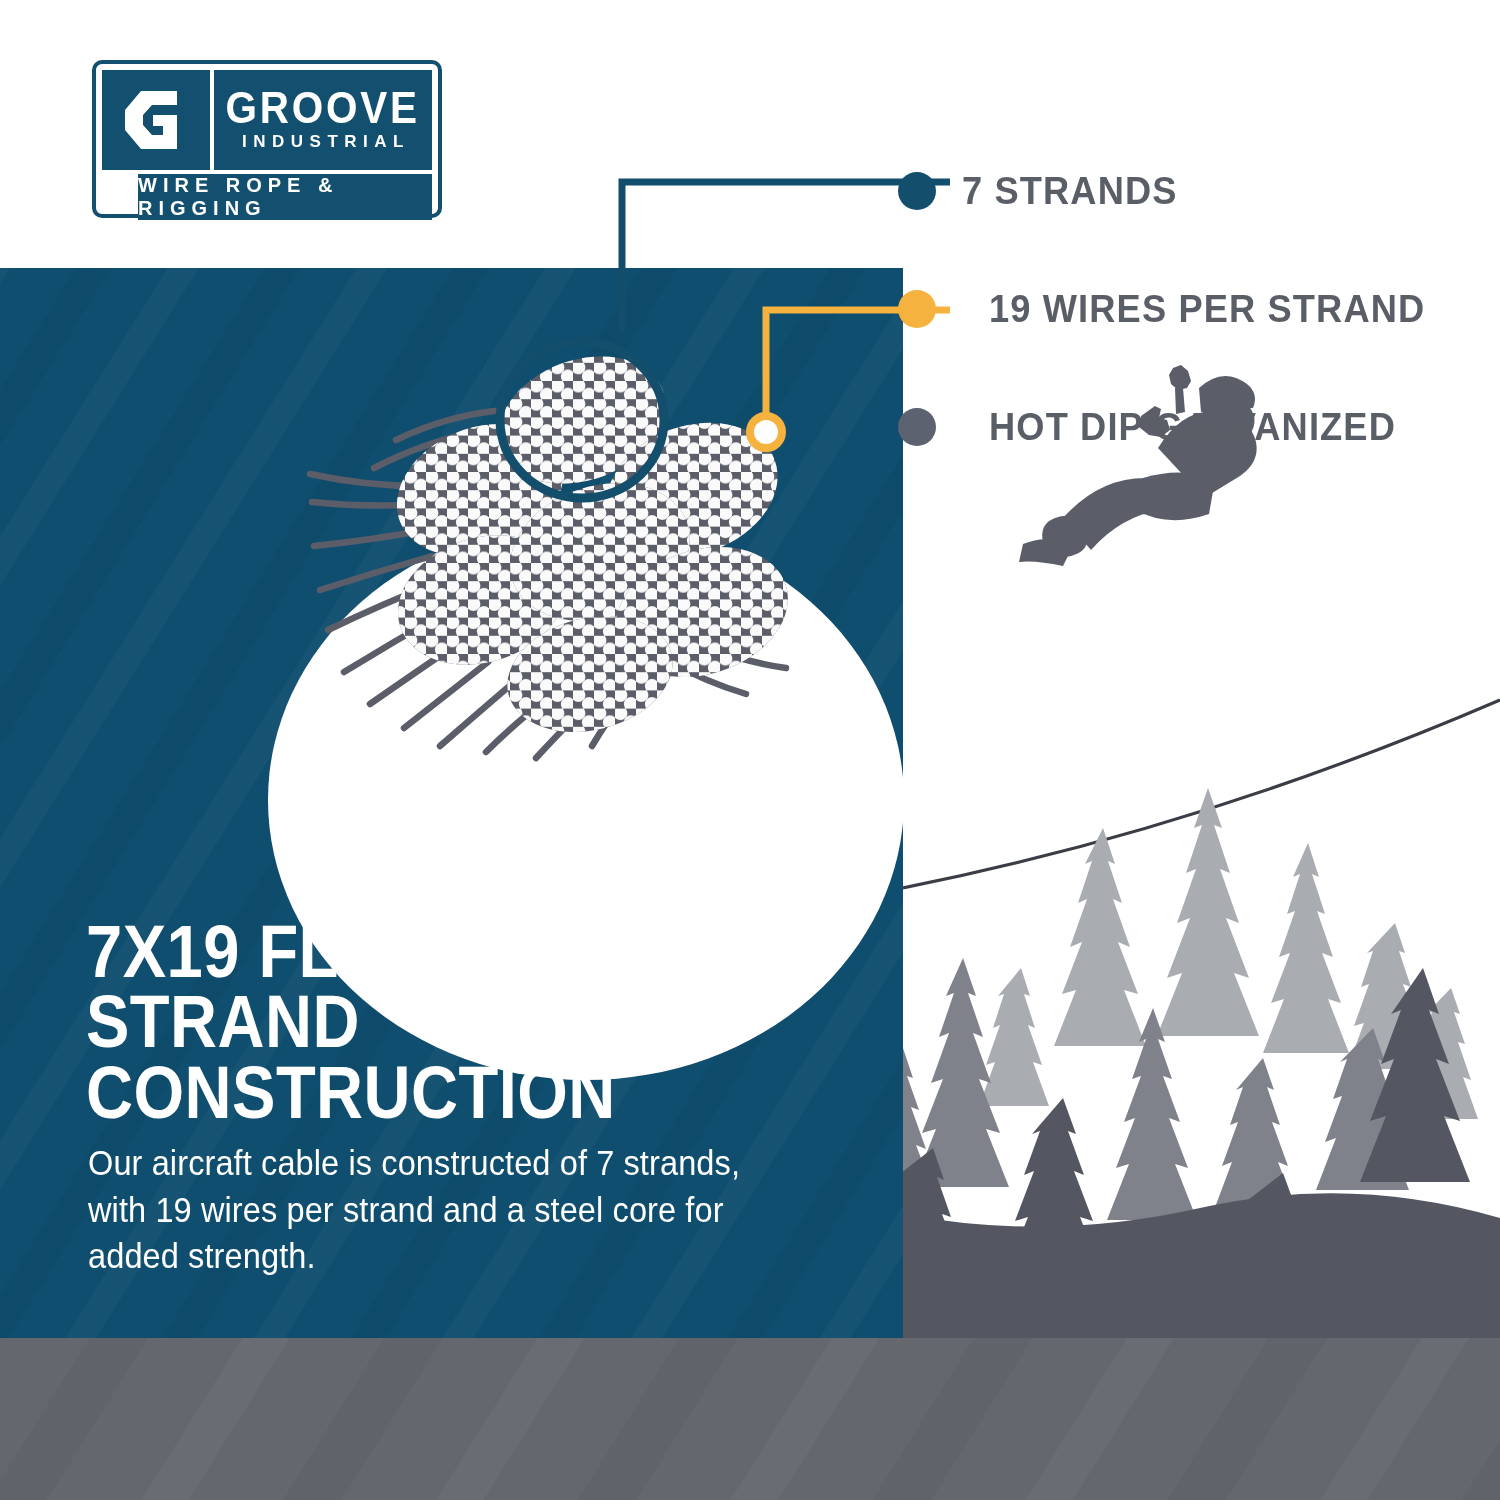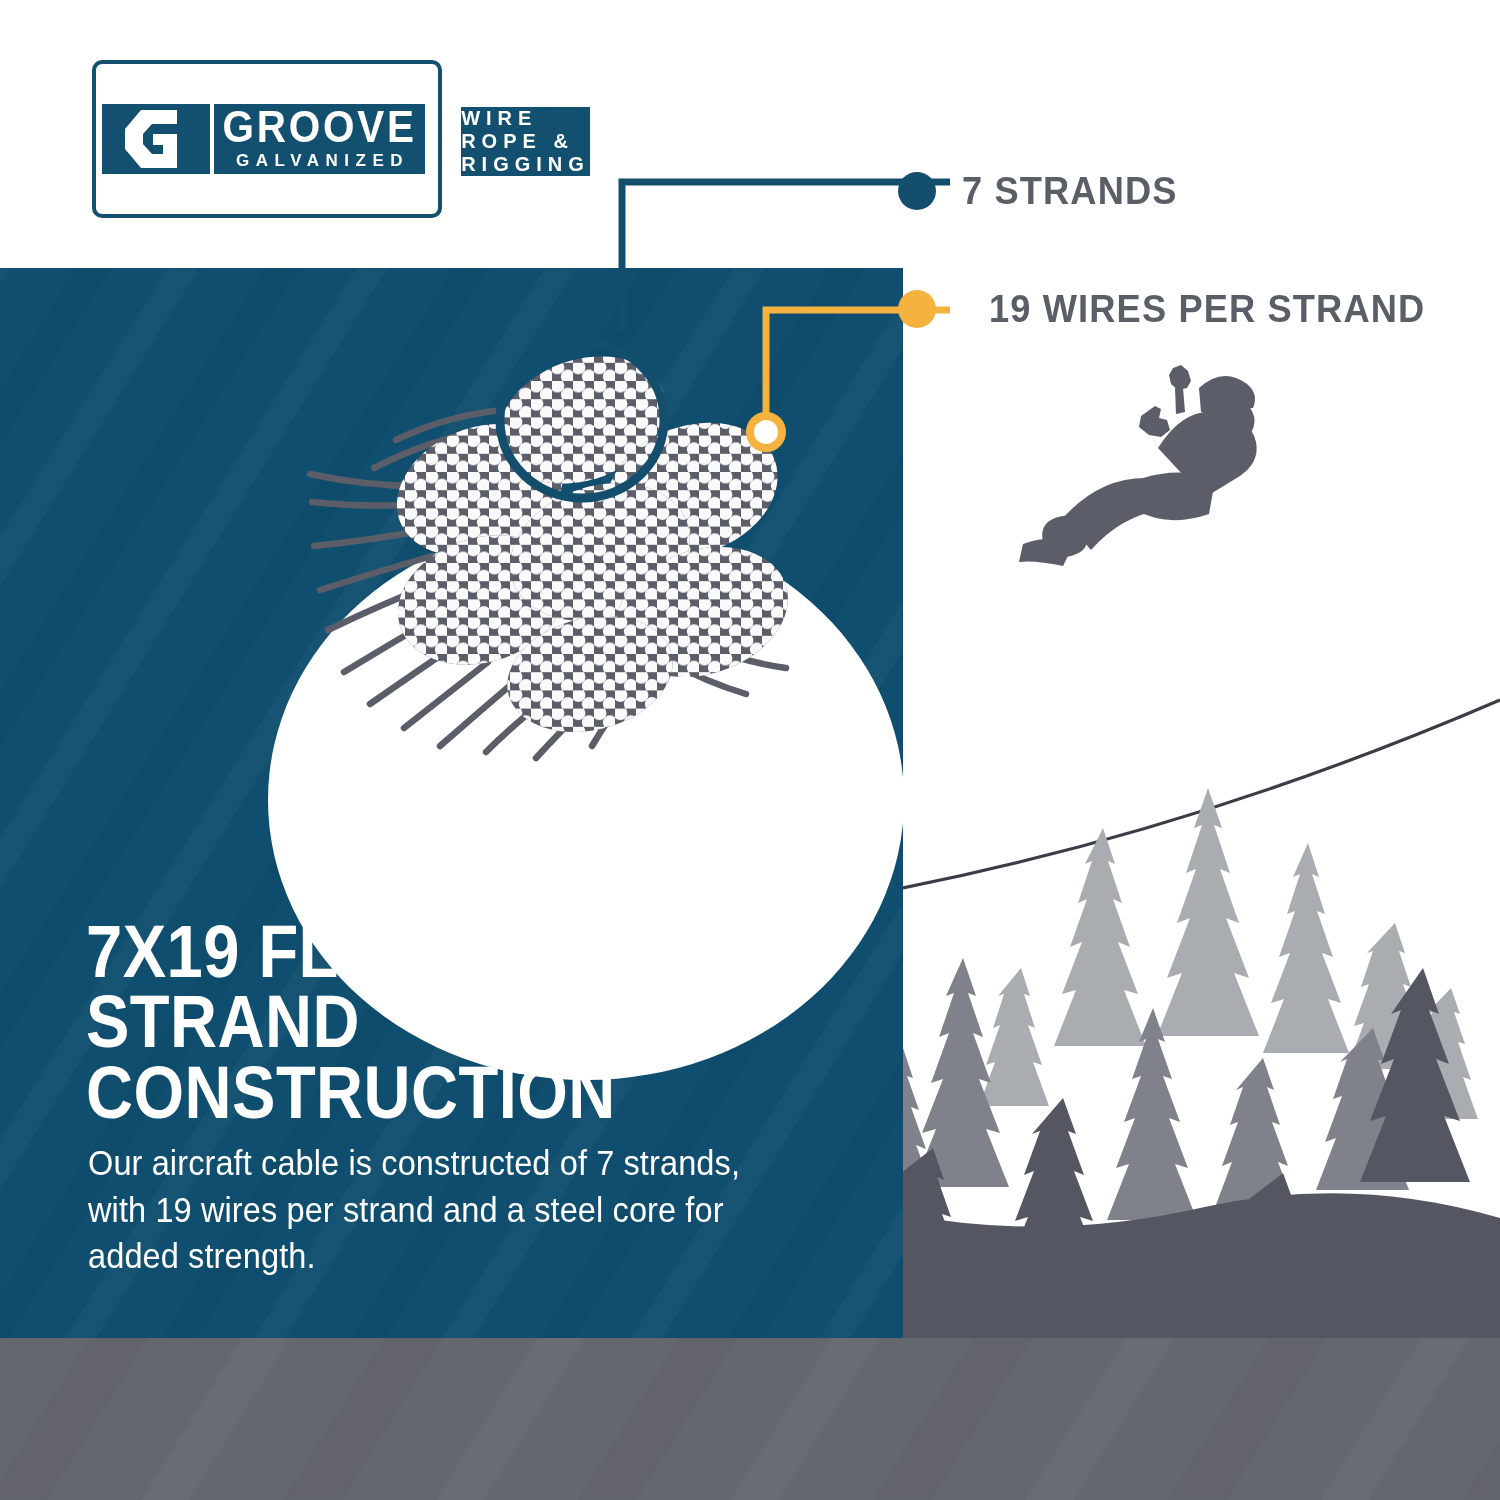--- a/index.html
+++ b/index.html
@@ -3,21 +3,21 @@
 <meta charset="utf-8">
 <style>
   html,body{margin:0;padding:0;background:#fff;}
   body{width:1500px;height:1500px;font-family:"Liberation Sans",sans-serif;overflow:hidden;}
   .canvas{position:relative;width:1500px;height:1500px;background:#ffffff;overflow:hidden;}
 
   
   .logo{position:absolute;left:92px;top:60px;width:350px;height:158px;
         border:4px solid #13506f;border-radius:10px;background:#ffffff;
         box-sizing:border-box;padding:6px;}
-  .logo-inner{width:100%;height:100%;display:flex;flex-direction:row;align-items:center;}
+  .logo-inner{width:100%;height:100%;display:flex;flex-direction:column;}
   .logo-top{flex:0 0 100px;display:flex;}
   .logo-mark{flex:0 0 108px;background:#13506f;display:flex;align-items:center;justify-content:center;}
   .logo-mark svg{width:74px;height:70px;display:block;}
   .logo-words{flex:1;background:#13506f;margin-left:4px;display:flex;flex-direction:column;
               align-items:center;justify-content:center;}
   .logo-name{color:#fff;font-size:44px;font-weight:700;letter-spacing:3px;line-height:.92;
              font-family:"Liberation Sans Narrow","Liberation Sans",sans-serif;transform:scaleX(.92);}
   .logo-sub{color:#fff;font-size:17px;font-weight:700;letter-spacing:6.5px;margin-top:3px;
             padding-left:6px;}
   .logo-bar{flex:1;margin-top:4px;background:#13506f;display:flex;align-items:center;justify-content:center;margin-left:36px;}
@@ -83,21 +83,21 @@
   <div class="logo">
     <div class="logo-inner">
       <div class="logo-top">
         <div class="logo-mark">
           <svg viewBox="0 0 74 70" aria-hidden="true">
             <path fill="#ffffff" d="M22 6 L58 6 L58 20 L33 20 L24 30 L24 40 L33 50 L44 50 L44 41 L34 41 L34 30 L58 30 L58 64 L22 64 L6 45 L6 25 Z"></path>
           </svg>
         </div>
         <div class="logo-words">
           <div class="logo-name">GROOVE</div>
-          <div class="logo-sub">GALVANIZED</div>
+          <div class="logo-sub">INDUSTRIAL</div>
         </div>
       </div>
       <div class="logo-bar">
         <div class="logo-tag">WIRE ROPE &amp; RIGGING</div>
       </div>
     </div>
   </div>
 
   <div class="scene">
     <svg viewBox="0 0 597 1070" preserveAspectRatio="none">
@@ -243,20 +243,24 @@
 
   <div class="callouts">
     <div class="callout">
       <span class="dot" style="background:#134e6d"></span>
       <span class="callout-label">7 STRANDS</span>
     </div>
     <div class="callout">
       <span class="dot" style="background:#f6b23e"></span>
       <span class="callout-label">19 WIRES PER STRAND</span>
     </div>
+    <div class="callout">
+      <span class="dot" style="background:#5c6270"></span>
+      <span class="callout-label">HOT DIP GALVANIZED</span>
+    </div>
   </div>
 
   <div class="headline">
     <span>7X19 FLEXIBLE</span>
     <span class="l2">STRAND CONSTRUCTION</span>
   </div>
   <div class="body-copy">Our aircraft cable is constructed of 7 strands, with 19 wires per strand and a steel core for added strength.</div>
 
   <div class="bottom-band">
     <div class="streaks"></div>

